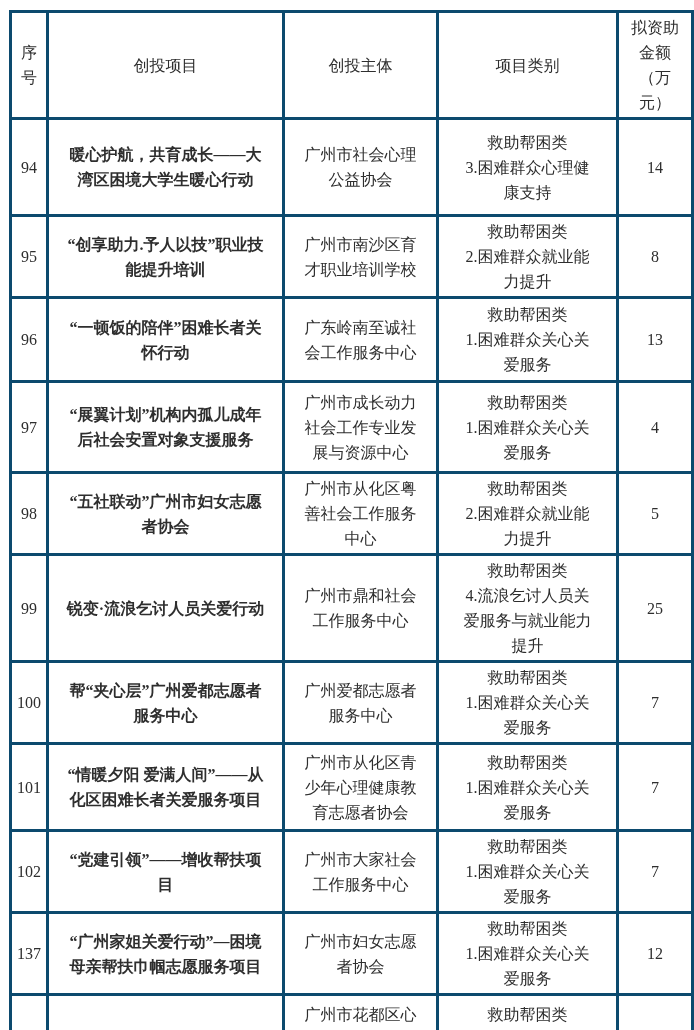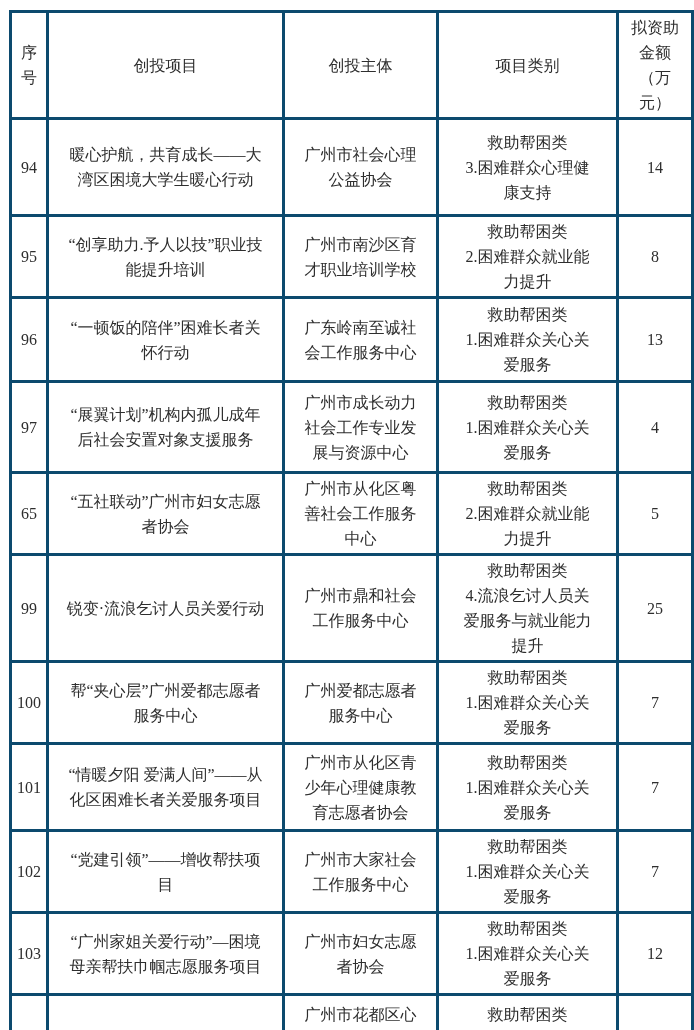--- a/index.html
+++ b/index.html
@@ -48,21 +48,21 @@
   .doc-table tbody tr:nth-child(3)  { height: 84px; }
   .doc-table tbody tr:nth-child(4)  { height: 91px; }
   .doc-table tbody tr:nth-child(5)  { height: 73px; }
   .doc-table tbody tr:nth-child(6)  { height: 95px; }
   .doc-table tbody tr:nth-child(7)  { height: 71px; }
   .doc-table tbody tr:nth-child(8)  { height: 87px; }
   .doc-table tbody tr:nth-child(9)  { height: 73px; }
   .doc-table tbody tr:nth-child(10) { height: 80px; }
   .doc-table tbody tr:nth-child(11) { height: 90px; }
 
-  td.cell-project { padding: 4px 16px; }
+  td.cell-project { padding: 4px 16px; font-weight: bold; }
   td.cell-org     { padding: 0 13px; }
   td.cell-cat     { padding: 2px 20px; }
   td.cell-cat .cat-line { display: block; }
   td.cell-cat .sub-line { display: inline; }
   th.h-amt { padding: 2px 6px; }
 </style>
 </head>
 <body>
 
 <table class="doc-table">
@@ -105,21 +105,21 @@
       <td class="cell-amt">13</td>
     </tr>
     <tr>
       <td class="cell-no">97</td>
       <td class="cell-project">“展翼计划”机构内孤儿成年后社会安置对象支援服务</td>
       <td class="cell-org">广州市成长动力社会工作专业发展与资源中心</td>
       <td class="cell-cat"><span class="cat-line">救助帮困类</span><span class="sub-line">1.困难群众关心关爱服务</span></td>
       <td class="cell-amt">4</td>
     </tr>
     <tr>
-      <td class="cell-no">65</td>
+      <td class="cell-no">98</td>
       <td class="cell-project">“五社联动”广州市妇女志愿者协会</td>
       <td class="cell-org">广州市从化区粤善社会工作服务中心</td>
       <td class="cell-cat"><span class="cat-line">救助帮困类</span><span class="sub-line">2.困难群众就业能力提升</span></td>
       <td class="cell-amt">5</td>
     </tr>
     <tr>
       <td class="cell-no">99</td>
       <td class="cell-project">锐变·流浪乞讨人员关爱行动</td>
       <td class="cell-org">广州市鼎和社会工作服务中心</td>
       <td class="cell-cat"><span class="cat-line">救助帮困类</span><span class="sub-line">4.流浪乞讨人员关爱服务与就业能力提升</span></td>
@@ -140,21 +140,21 @@
       <td class="cell-amt">7</td>
     </tr>
     <tr>
       <td class="cell-no">102</td>
       <td class="cell-project">“党建引领”——增收帮扶项目</td>
       <td class="cell-org">广州市大家社会工作服务中心</td>
       <td class="cell-cat"><span class="cat-line">救助帮困类</span><span class="sub-line">1.困难群众关心关爱服务</span></td>
       <td class="cell-amt">7</td>
     </tr>
     <tr>
-      <td class="cell-no">103</td>
+      <td class="cell-no">137</td>
       <td class="cell-project">“广州家姐关爱行动”—困境母亲帮扶巾帼志愿服务项目</td>
       <td class="cell-org">广州市妇女志愿者协会</td>
       <td class="cell-cat"><span class="cat-line">救助帮困类</span><span class="sub-line">1.困难群众关心关爱服务</span></td>
       <td class="cell-amt">12</td>
     </tr>
     <tr>
       <td class="cell-no">104</td>
       <td class="cell-project">向日葵暖阳行动项目</td>
       <td class="cell-org">广州市花都区心感觉心理辅导中心</td>
       <td class="cell-cat"><span class="cat-line">救助帮困类</span><span class="sub-line">3.困难群众心理健康支持</span></td>

